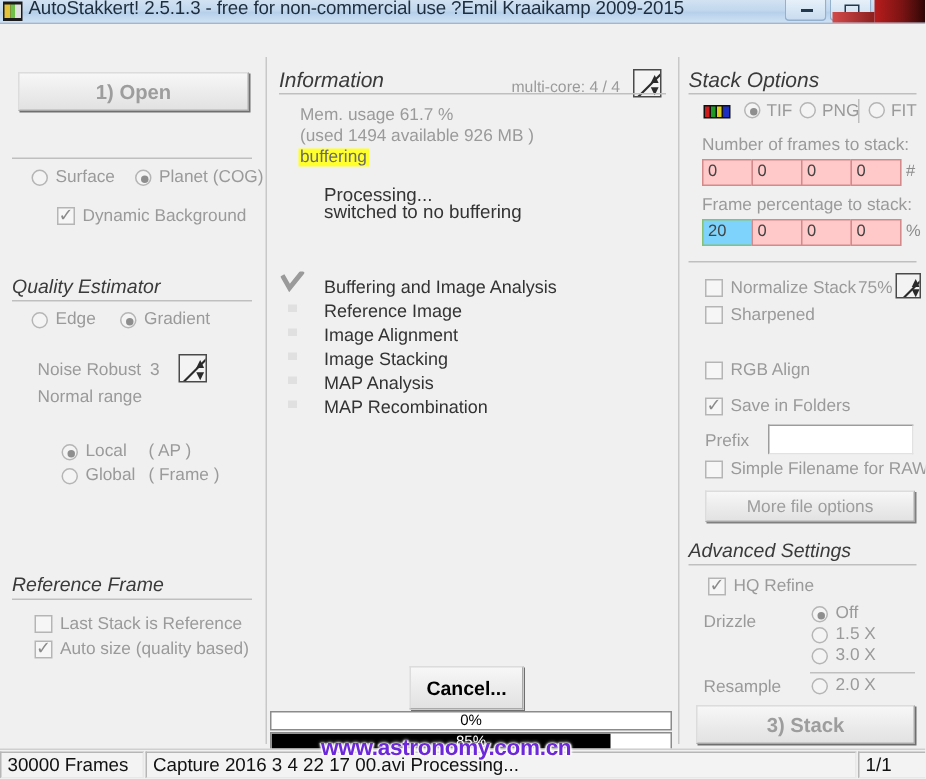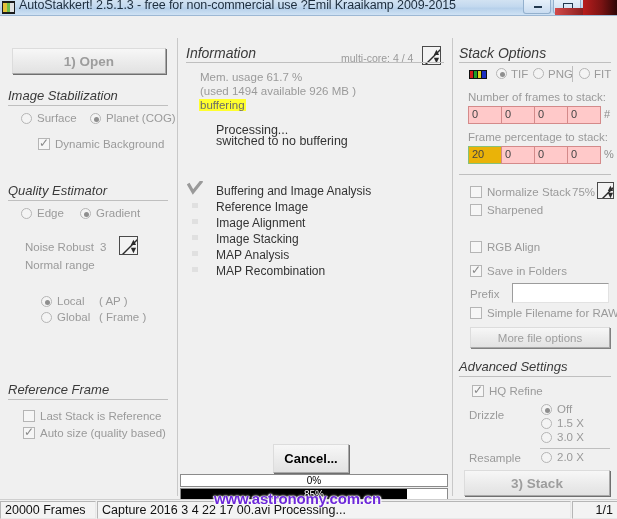--- a/index.html
+++ b/index.html
@@ -146,21 +146,21 @@
   
   .numrow { position: absolute; display: flex; }
   .numcell {
     width: 34px; height: 18px;
     border: 1px solid #d48a8a;
     background: #ffc9c9;
     font-size: 11px; color: #444;
     padding: 1px 0 0 3px;
     margin-right: -1px;
   }
-  .numcell.green { background: #eab308; border-color: #86c178; }
+  .numcell.green { background: #7dd3fc; border-color: #86c178; }
   .numunit {
     position: absolute; font-size: 11px; color: #8c8c8c;
   }
 
   
   .tfield {
     position: absolute; background: #fff; border: 1px solid #9c9c9c;
     border-right-color: #e2e2e2; border-bottom-color: #e2e2e2;
   }
 
@@ -229,21 +229,20 @@
     <div id="redstrip2"></div>
     <div id="redstrip"></div>
   </div>
 
 
   <div class="panel-divider-v" style="left:177px;"></div>
   <div class="panel-divider-v" style="left:452px;"></div>
 
   <div class="btn" id="open-btn" style="left:12px; top:48px; width:154px; height:26px;">1) Open</div>
 
-  <div class="grouptitle" style="left:8px; top:88px;">Image Stabilization</div>
   <div class="grouprule" style="left:8px; top:105px; width:160px;"></div>
 
   <div class="radio" style="left:21px; top:113px;"></div>
   <div class="lbl" style="left:37px; top:112px;">Surface</div>
   <div class="radio on" style="left:90px; top:113px;"></div>
   <div class="lbl" style="left:106px; top:112px;">Planet (COG)</div>
 
   <div class="cbox on" style="left:38px; top:138px;"></div>
   <div class="lbl" style="left:55px; top:138px;">Dynamic Background</div>
 
@@ -411,20 +410,20 @@
   <div class="lbl" style="left:557px; top:431px;">3.0 X</div>
 
   <div class="grouprule" style="left:540px; top:448px; width:70px;"></div>
   <div class="lbl" style="left:469px; top:452px;">Resample</div>
   <div class="radio" style="left:541px; top:452px;"></div>
   <div class="lbl" style="left:557px; top:451px;">2.0 X</div>
 
   <div class="btn" style="left:464px; top:470px; width:146px; height:26px;">3) Stack</div>
 
   <div id="statusbar">
-    <div class="sbcell" style="left:0px; width:96px;">20000 Frames</div>
+    <div class="sbcell" style="left:0px; width:96px;">30000 Frames</div>
     <div class="sbcell" style="left:97px; width:474px;">Capture 2016 3 4 22 17 00.avi   Processing...</div>
-    <div class="sbcell" style="left:572px; width:45px; border-right:none;text-align:right;">1/1</div>
+    <div class="sbcell" style="left:572px; width:45px; border-right:none;">1/1</div>
   </div>
 
   <div id="watermark">www.astronomy.com.cn</div>
 
 </div>
 
 </body></html>

